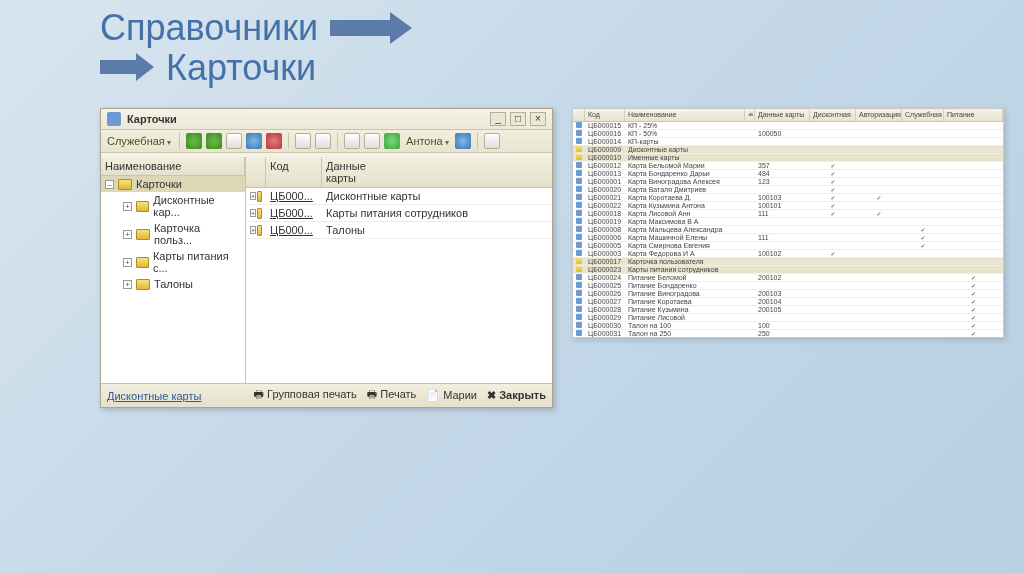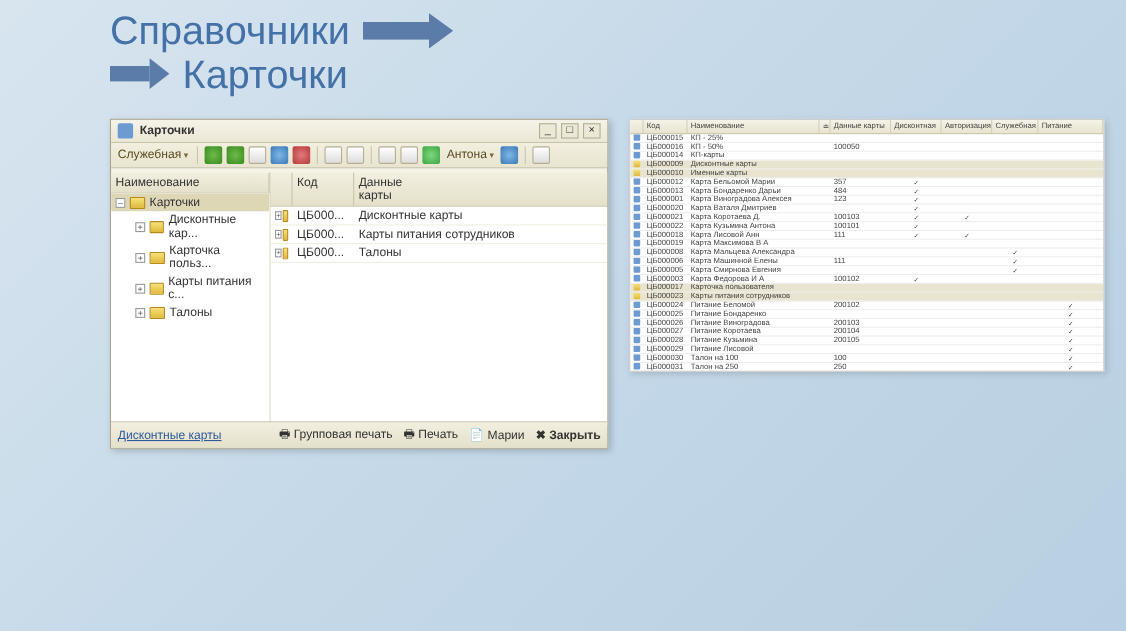--- a/index.html
+++ b/index.html
@@ -92,21 +92,21 @@
   .tree { flex:1; background:#fff; overflow:hidden; }
   .tree-row { display:flex; align-items:center; padding:2px 4px; gap:4px; font-size:11px; color:#333; cursor:pointer;}
   .tree-row.indent { padding-left:22px; }
   .tree-row.sel { background:#DDD7B6; }
   .exp { width:9px; height:9px; border:1px solid #999; font-size:8px; line-height:8px; text-align:center; color:#555; background:#fff;}
   .folder { width:14px; height:11px; background:linear-gradient(#f6e27a,#e0b83a); border:1px solid #b58a1a; border-radius:1px;}
   .list { flex:1; background:#fff; }
   .list-row { display:flex; align-items:center; font-size:11px; padding:2px 0; border-bottom:1px solid #f0ede0; cursor:pointer;}
   .lc { padding:0 4px; overflow:hidden; white-space:nowrap; text-overflow:ellipsis;}
   .lc1{width:20px; display:flex; align-items:center; justify-content:center; gap:1px;}
-  .lc2{width:56px;}
+  .lc2{width:56px;text-decoration:underline;}
   .lc3{flex:1;}
   .lc4{width:80px;}
   .plus{width:8px;height:8px;border:1px solid #999;font-size:7px;line-height:7px;text-align:center;color:#555;background:#fff;}
   .status {
     position:absolute; bottom:0; left:0; right:0;
     display:flex; align-items:center; gap:10px;
     padding:2px 6px; background:linear-gradient(#F2EFDF,#E4E0CA);
     border-top:1px solid #c9c4aa; font-size:11px; color:#2a5a9a;
   }
   .status .sp { flex:1; }

